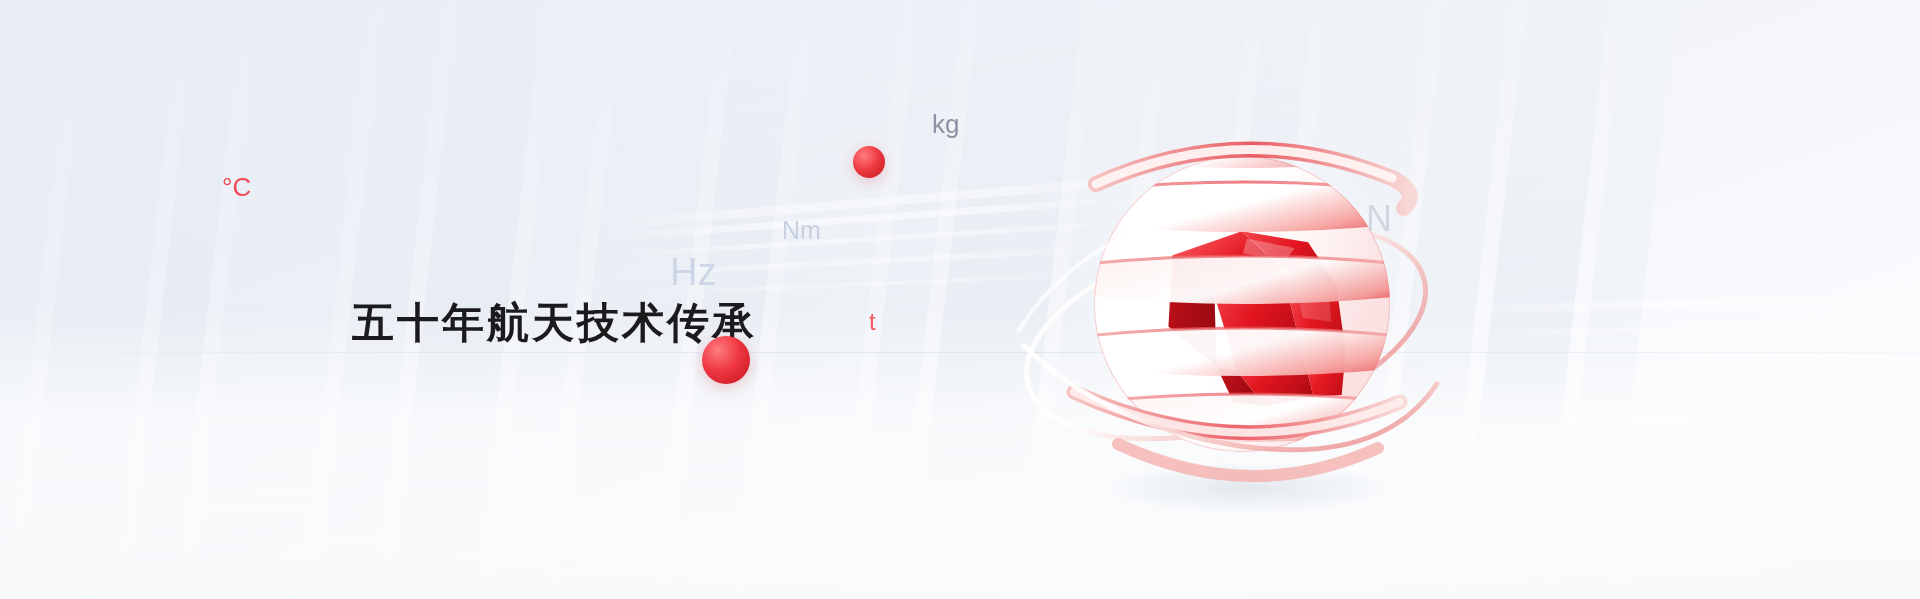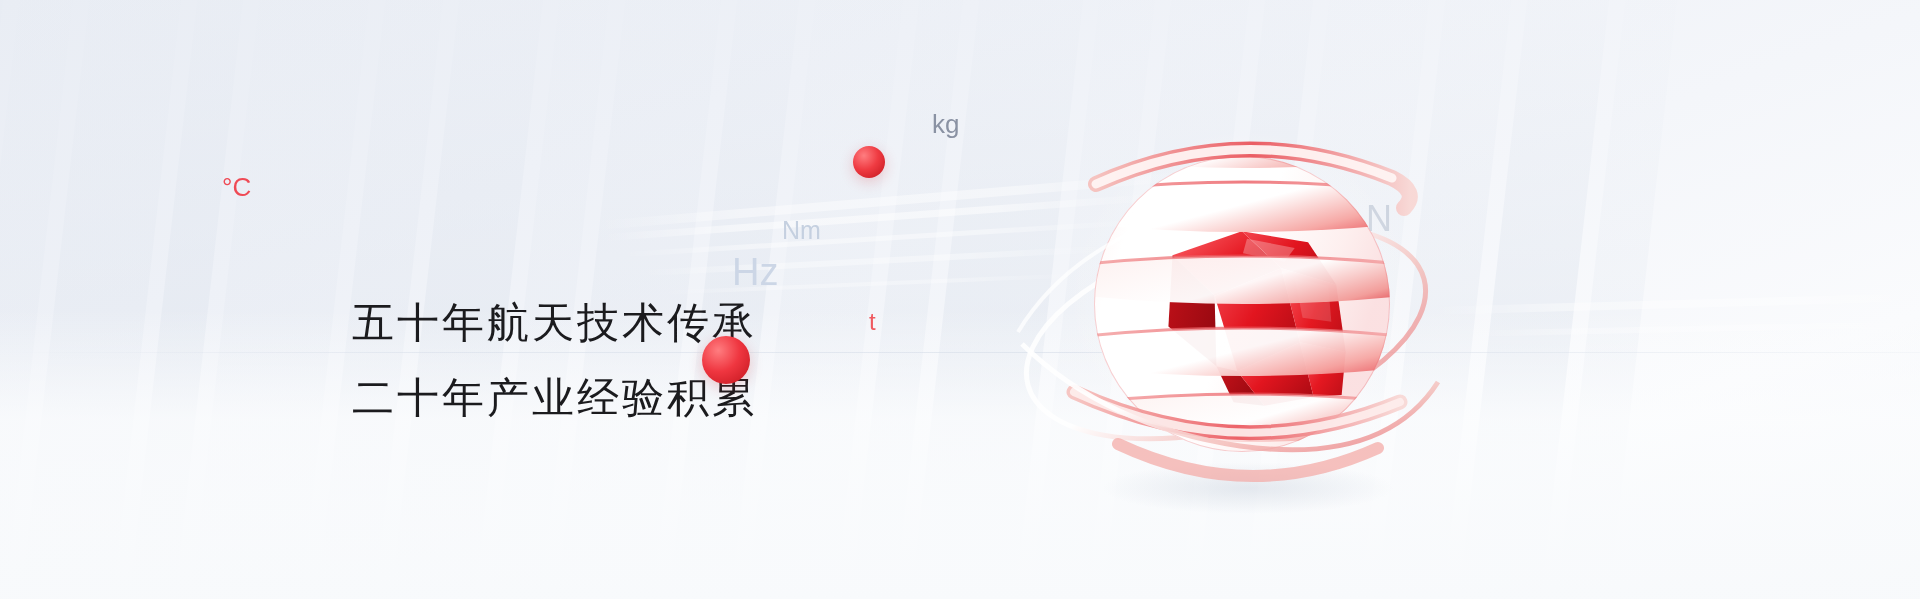--- a/index.html
+++ b/index.html
@@ -60,21 +60,21 @@
 
   
   .headline {
     position: absolute;
     left: 352px;
     top: 286px;
     color: #1b1b1e;
     font-size: 42px;
     line-height: 1.78;
     letter-spacing: 3px;
-    font-weight: 400;
+    font-weight: 700;
     white-space: nowrap;
   }
   .headline .line { display: block; }
 
   
   .unit {
     position: absolute;
     font-weight: 400;
     white-space: nowrap;
     pointer-events: none;
@@ -125,26 +125,25 @@
       <div class="shaft" style="left: 660px; top: 282px; width: 420px; height: 4px; transform: rotate(-2.4deg); background: linear-gradient(90deg, rgba(255, 255, 255, 0) 0%, rgba(255, 255, 255, 0.3) 25%, rgba(255, 255, 255, 0.3) 70%, rgba(255, 255, 255, 0) 100%);"></div>
       <div class="shaft" style="left: 596px; top: 196px; width: 600px; height: 9px; transform: rotate(-4.8deg); background: linear-gradient(90deg, rgba(255, 255, 255, 0) 0%, rgba(255, 255, 255, 0.44) 25%, rgba(255, 255, 255, 0.44) 70%, rgba(255, 255, 255, 0) 100%);"></div>
       <div class="shaft" style="left: 1430px; top: 300px; width: 500px; height: 8px; transform: rotate(-1.6deg); background: linear-gradient(90deg, rgba(255, 255, 255, 0) 0%, rgba(255, 255, 255, 0.38) 25%, rgba(255, 255, 255, 0.38) 70%, rgba(255, 255, 255, 0) 100%);"></div>
       <div class="shaft" style="left: 1460px; top: 326px; width: 460px; height: 6px; transform: rotate(-1.2deg); background: linear-gradient(90deg, rgba(255, 255, 255, 0) 0%, rgba(255, 255, 255, 0.3) 25%, rgba(255, 255, 255, 0.3) 70%, rgba(255, 255, 255, 0) 100%);"></div>
     </div>
   <div class="horizon"></div>
   <div class="floor"></div>
 
   <div class="headline" style="color: rgb(27, 27, 30);">
     <span class="line">五十年航天技术传承</span>
-    <span class="line">二十年产业经验积累</span>
   </div>
 
   <div id="units-layer">
       <div class="unit" style="left: 222px; top: 172px; color: rgb(239, 74, 85); font-size: 26px; opacity: 1;">°C</div>
-      <div class="unit" style="left: 732px; top: 251px; color: rgb(204, 214, 230); font-size: 38px; opacity: 1;">Hz</div>
+      <div class="unit" style="left: 670px; top: 251px; color: rgb(204, 214, 230); font-size: 38px; opacity: 1;">Hz</div>
       <div class="unit" style="left: 782px; top: 216px; color: rgb(197, 208, 224); font-size: 25px; opacity: 1;">Nm</div>
       <div class="unit" style="left: 932px; top: 109px; color: rgb(138, 146, 163); font-size: 26px; opacity: 1;">kg</div>
       <div class="unit" style="left: 869px; top: 308px; color: rgb(239, 90, 96); font-size: 24px; opacity: 1;">t</div>
       <div class="unit" style="left: 1249px; top: 172px; color: rgb(243, 152, 154); font-size: 36px; opacity: 1;">V</div>
       <div class="unit" style="left: 1366px; top: 198px; color: rgb(205, 212, 223); font-size: 36px; opacity: 1;">N</div>
       <div class="unit" style="left: 1322px; top: 325px; color: rgb(241, 65, 77); font-size: 22px; opacity: 1;">mV/V</div>
       <div class="unit" style="left: 1206px; top: 396px; color: rgb(143, 152, 168); font-size: 20px; opacity: 1;">mA</div>
     </div>
 
   <div id="orbs-layer">

